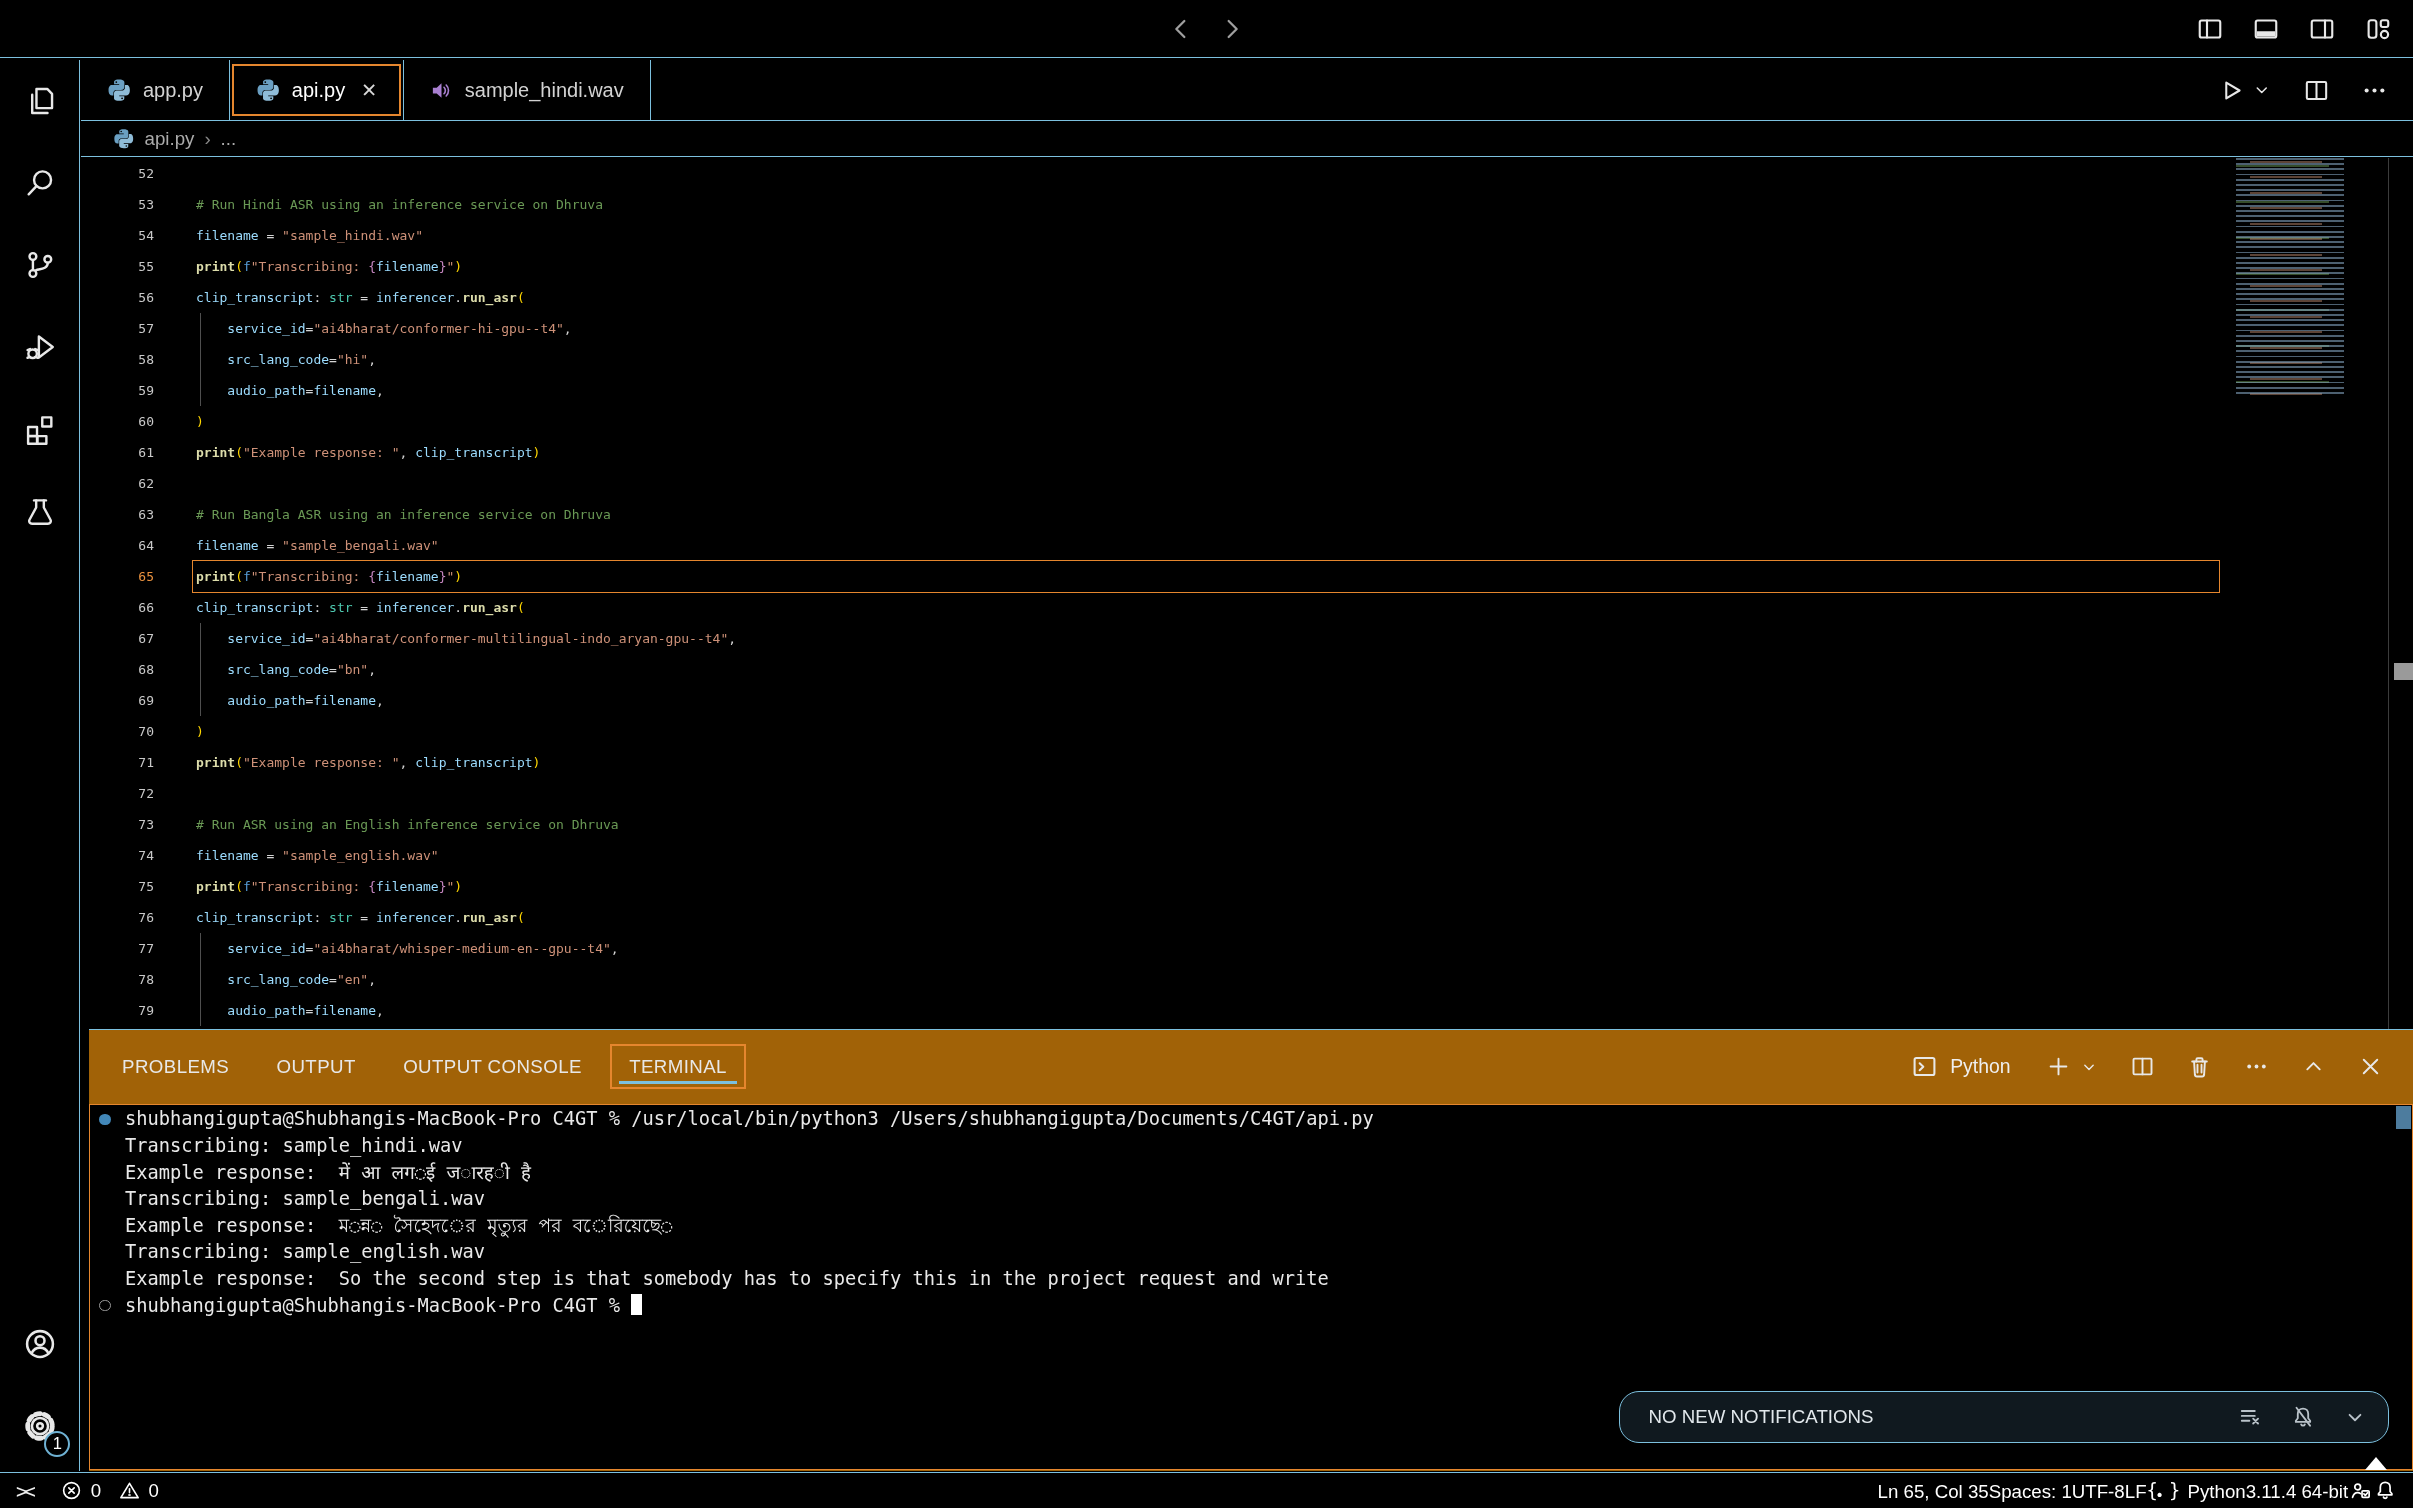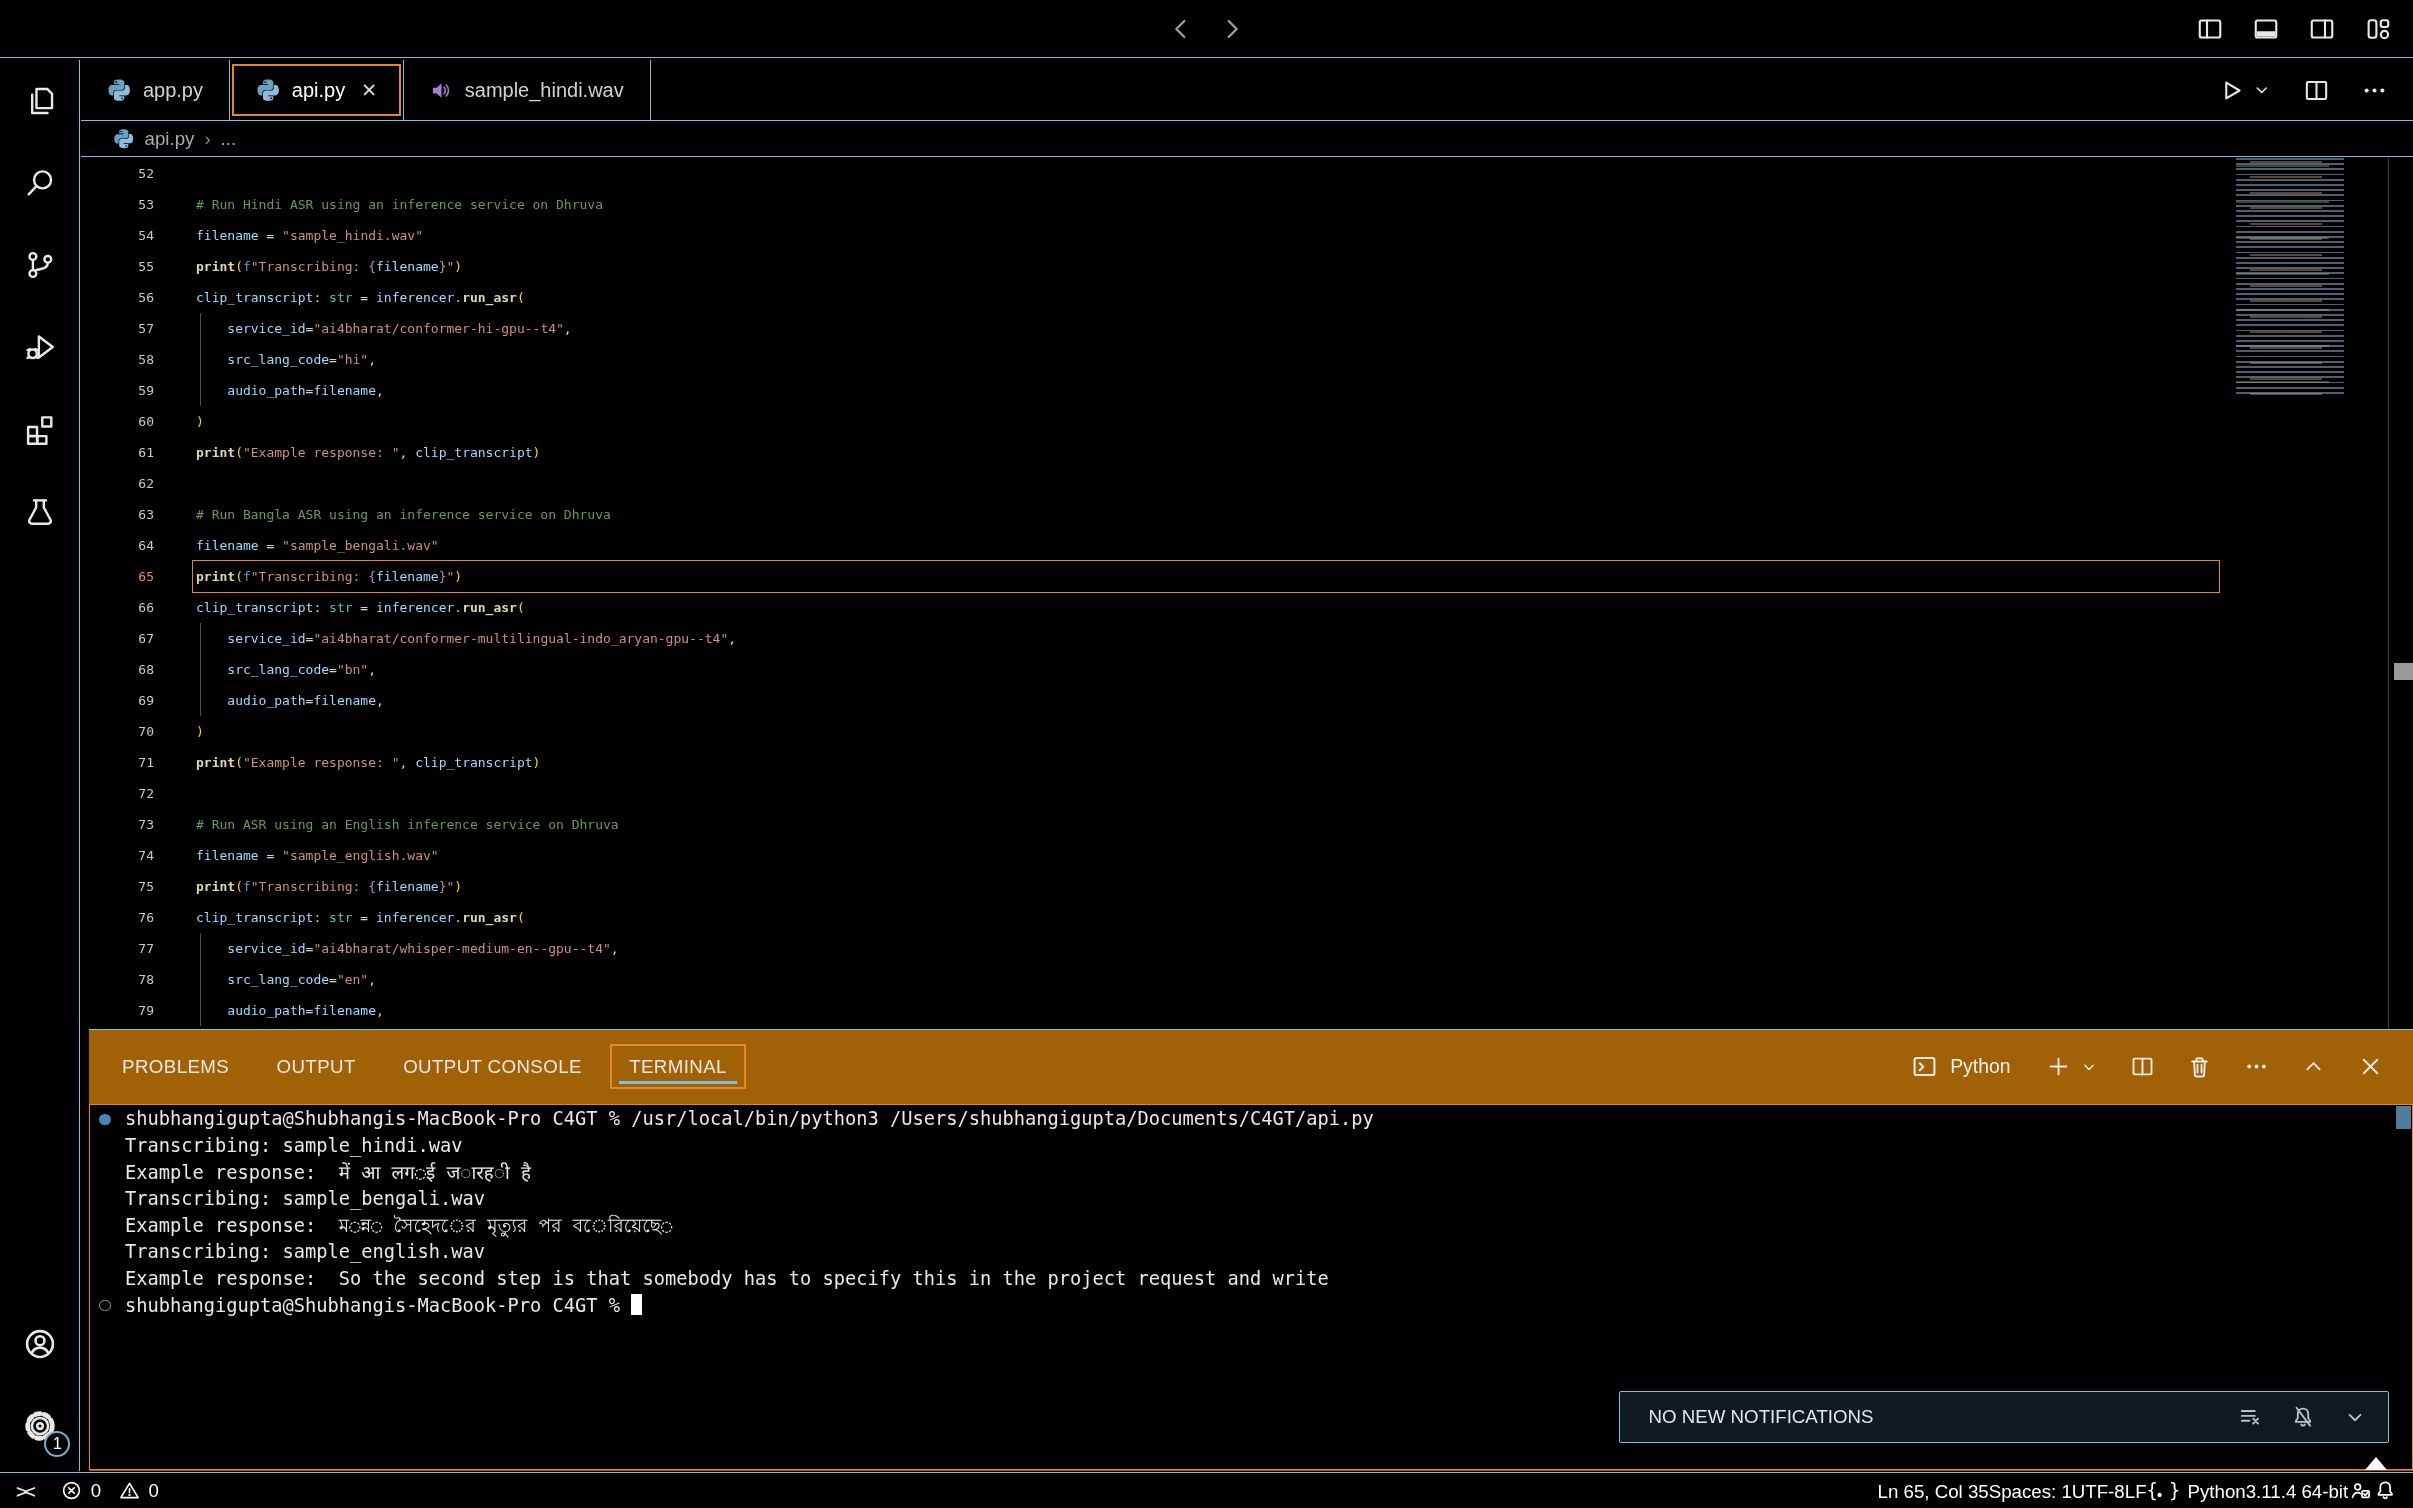--- a/index.html
+++ b/index.html
@@ -86,21 +86,21 @@
     font-family:"DejaVu Sans Mono",monospace;font-size:18.7px;line-height:26.6px;color:#e9e9e9;white-space:pre;}
   .trow{position:relative;height:26.6px;padding-left:35px;}
   .deco{position:absolute;left:9.3px;top:7.2px;width:11.5px;height:11.5px;border-radius:50%;}
   .deco.run{background:#4287b8;}
   .deco.prompt{border:1.8px solid #9a9a9a;}
   .cursor{display:inline-block;width:10.8px;height:21.5px;background:#fff;vertical-align:-3.6px;}
   .term-thumb{position:absolute;right:1.4px;top:1.4px;width:14.4px;height:23px;background:#4d7c9e;}
 
   
   .notif{position:absolute;right:24.4px;top:1391px;width:770px;height:52px;background:#10191f;
-    border:1.8px solid var(--cyan);border-radius:2px;display:flex;align-items:center;
+    border:1.8px solid var(--cyan);border-radius:20px;display:flex;align-items:center;
     padding:0 20px 0 29px;color:#e2e8ec;font-size:18.7px;z-index:6;}
   .notif-actions{margin-left:auto;display:flex;align-items:center;gap:26px;}
   .beak{position:absolute;left:2365px;top:1457px;width:0;height:0;z-index:7;
     border-left:11.5px solid transparent;border-right:11.5px solid transparent;border-bottom:13.6px solid #fff;}
 
   
   .statusbar{position:absolute;left:0;right:0;bottom:0;height:36px;background:#000;
     border-top:1.4px solid var(--cyan);display:flex;align-items:center;color:#fff;font-size:18.7px;
     padding:0 16px;}
   .sb-group{display:flex;align-items:center;gap:29px;}

